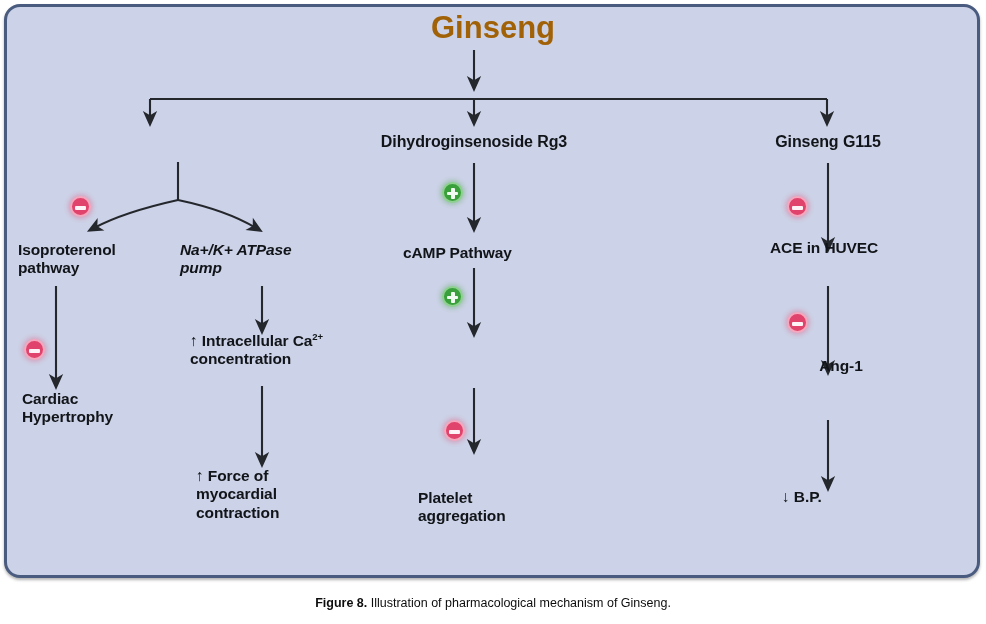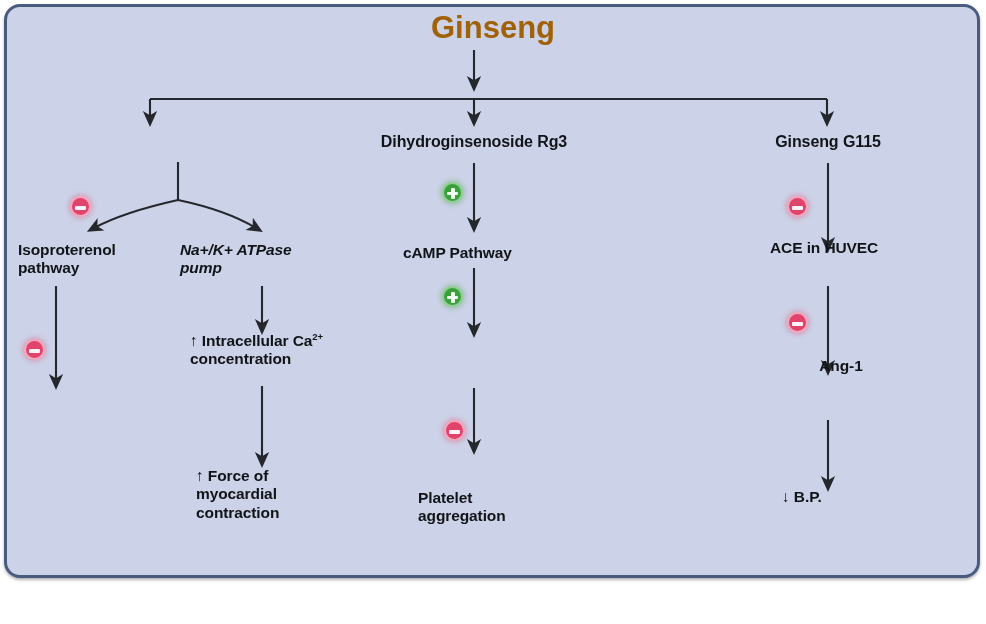--- a/index.html
+++ b/index.html
@@ -99,20 +99,22 @@
   <div class="node t21" style="left:354px;top:133px;width:240px;text-align:center;">Dihydroginsenoside Rg3</div>
   <div class="node t21" style="left:748px;top:133px;width:160px;text-align:center;">Ginseng G115</div>
 
   <div class="node t20" style="left:18px;top:241px;width:150px;">Isoproterenol
 pathway</div>
   <div class="node t20" style="left:180px;top:241px;width:170px;font-style:italic;">Na+/K+ ATPase
 pump</div>
   <div class="node t20" style="left:403px;top:244px;width:190px;">cAMP Pathway</div>
   <div class="node t20" style="left:770px;top:239px;width:170px;">ACE in HUVEC</div>
 
+  <div class="node t20" style="left:22px;top:390px;width:160px;">Cardiac
+Hypertrophy</div>
 
   <div class="node t20" style="left:190px;top:332px;width:190px;"><span>↑ Intracellular Ca</span><sup>2+</sup><br><span>concentration</span></div>
 
 
   <div class="node t20" style="left:786px;top:357px;width:110px;text-align:center;">Ang-1</div>
 
   <div class="node t20" style="left:196px;top:467px;width:160px;">↑ Force of
 myocardial
 contraction</div>
   <div class="node t20" style="left:418px;top:489px;width:180px;">Platelet
@@ -136,14 +138,15 @@
     <span class="bar h"></span>
     <span class="bar v"></span>
   </div>
   <div class="badge minus" style="left:787px;top:312px;">
     <span class="bar"></span>
   </div>
   <div class="badge minus" style="left:444px;top:420px;">
     <span class="bar"></span>
   </div>
 
+  <div id="caption"><b>Figure 8.</b><span> Illustration of pharmacological mechanism of Ginseng.</span></div>
 
 </div>
 
 </body></html>

